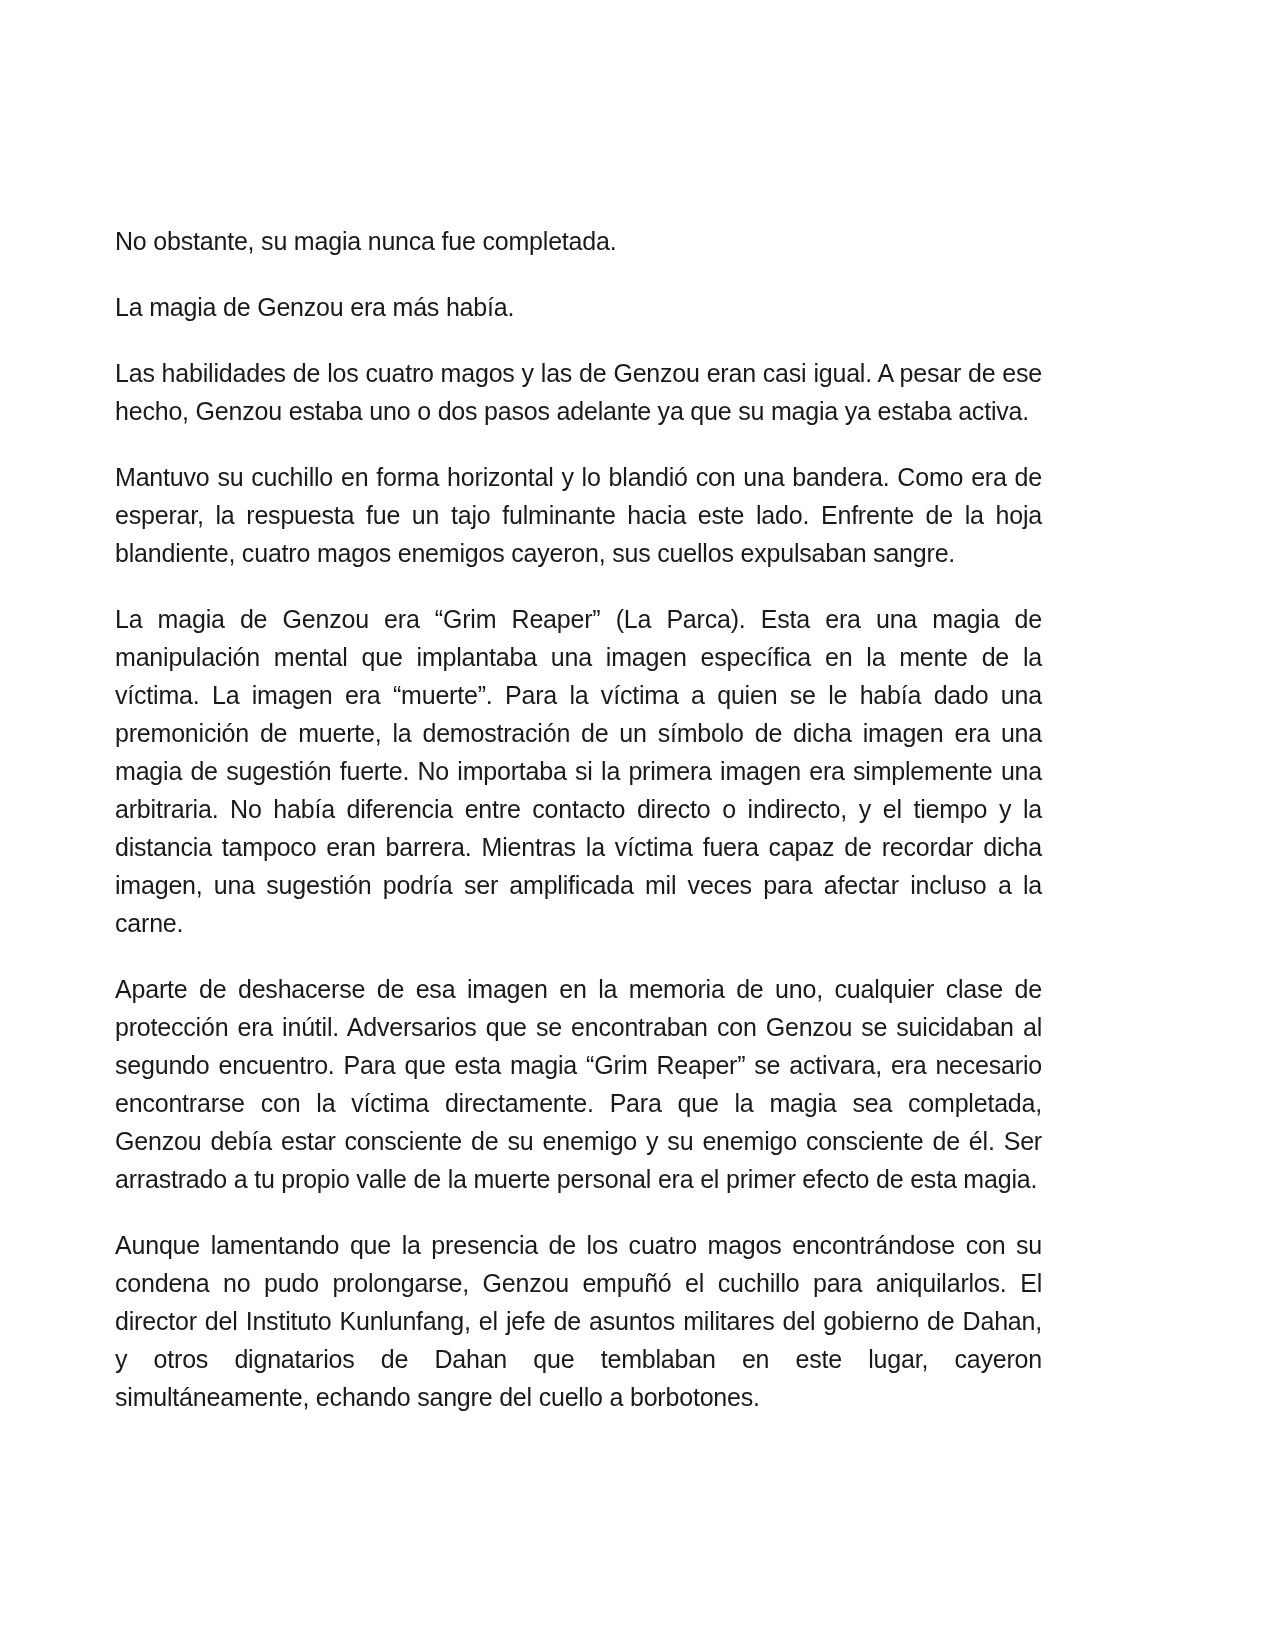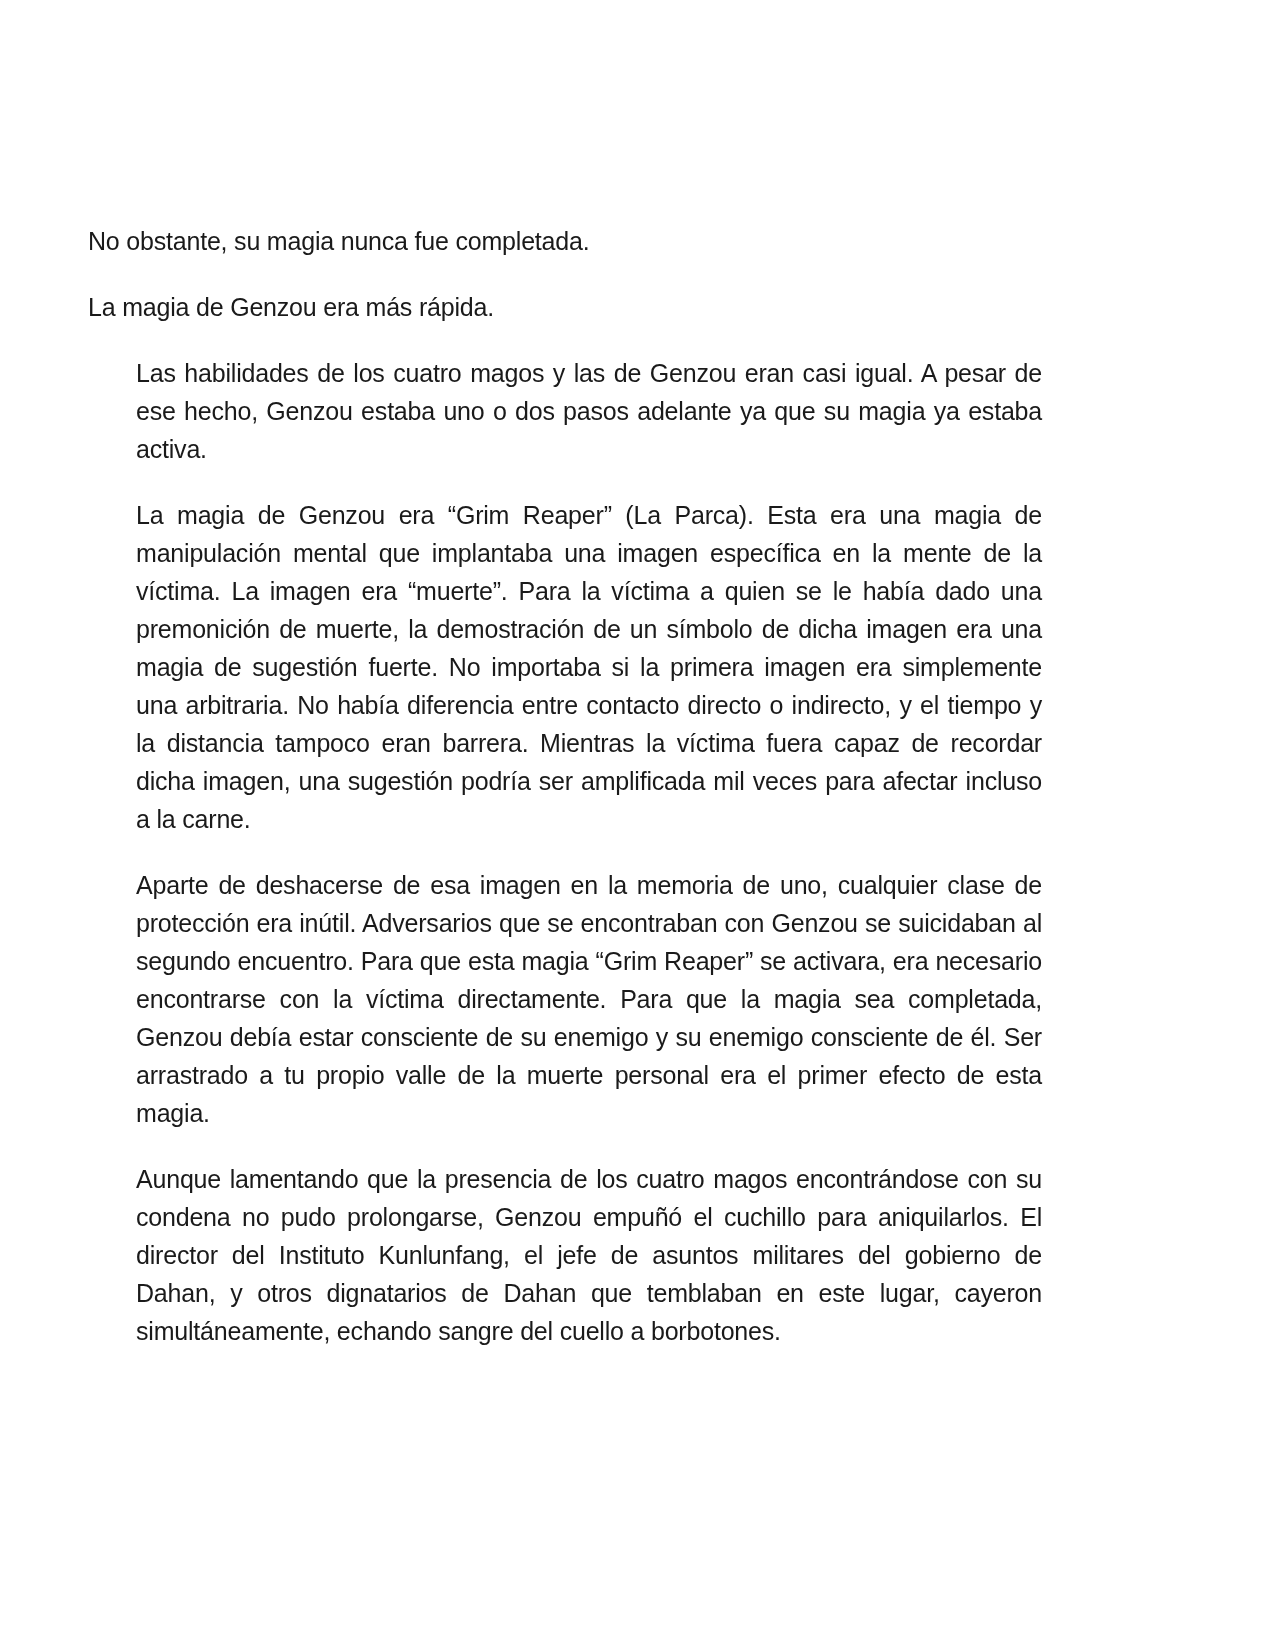--- a/index.html
+++ b/index.html
@@ -10,40 +10,40 @@
   body {
     width: 1275px;
     height: 1650px;
     position: relative;
     font-family: "Liberation Sans", "DejaVu Sans", sans-serif;
   }
   .page {
     box-sizing: border-box;
     width: 1275px;
     height: 1650px;
-    padding: 222px 233px 0 88px;
+    padding: 222px 233px 0 115px;
     background: #ffffff;
     overflow: hidden;
   }
   .page p {
     margin: 0 0 28px 0;
     font-size: 25px;
     line-height: 38px;
     letter-spacing: -0.2px;
     color: #1a1a1a;
     text-align: left;
   }
   .page p.justify {
     text-align: justify;
-    margin-left: 48px;
   }
 </style>
 </head>
 <body>
 
 <div class="page">
   <p>No obstante, su magia nunca fue completada.</p>
-  <p>La magia de Genzou era más rápida.</p>
+  <p>La magia de Genzou era más había.</p>
   <p class="justify">Las habilidades de los cuatro magos y las de Genzou eran casi igual. A pesar de ese hecho, Genzou estaba uno o dos pasos adelante ya que su magia ya estaba activa.</p>
+  <p class="justify">Mantuvo su cuchillo en forma horizontal y lo blandió con una bandera. Como era de esperar, la respuesta fue un tajo fulminante hacia este lado. Enfrente de la hoja blandiente, cuatro magos enemigos cayeron, sus cuellos expulsaban sangre.</p>
   <p class="justify">La magia de Genzou era “Grim Reaper” (La Parca). Esta era una magia de manipulación mental que implantaba una imagen específica en la mente de la víctima. La imagen era “muerte”. Para la víctima a quien se le había dado una premonición de muerte, la demostración de un símbolo de dicha imagen era una magia de sugestión fuerte. No importaba si la primera imagen era simplemente una arbitraria. No había diferencia entre contacto directo o indirecto, y el tiempo y la distancia tampoco eran barrera. Mientras la víctima fuera capaz de recordar dicha imagen, una sugestión podría ser amplificada mil veces para afectar incluso a la carne.</p>
   <p class="justify">Aparte de deshacerse de esa imagen en la memoria de uno, cualquier clase de protección era inútil. Adversarios que se encontraban con Genzou se suicidaban al segundo encuentro. Para que esta magia “Grim Reaper” se activara, era necesario encontrarse con la víctima directamente. Para que la magia sea completada, Genzou debía estar consciente de su enemigo y su enemigo consciente de él. Ser arrastrado a tu propio valle de la muerte personal era el primer efecto de esta magia.</p>
   <p class="justify">Aunque lamentando que la presencia de los cuatro magos encontrándose con su condena no pudo prolongarse, Genzou empuñó el cuchillo para aniquilarlos. El director del Instituto Kunlunfang, el jefe de asuntos militares del gobierno de Dahan, y otros dignatarios de Dahan que temblaban en este lugar, cayeron simultáneamente, echando sangre del cuello a borbotones.</p>
 </div>
 
 </body></html>

